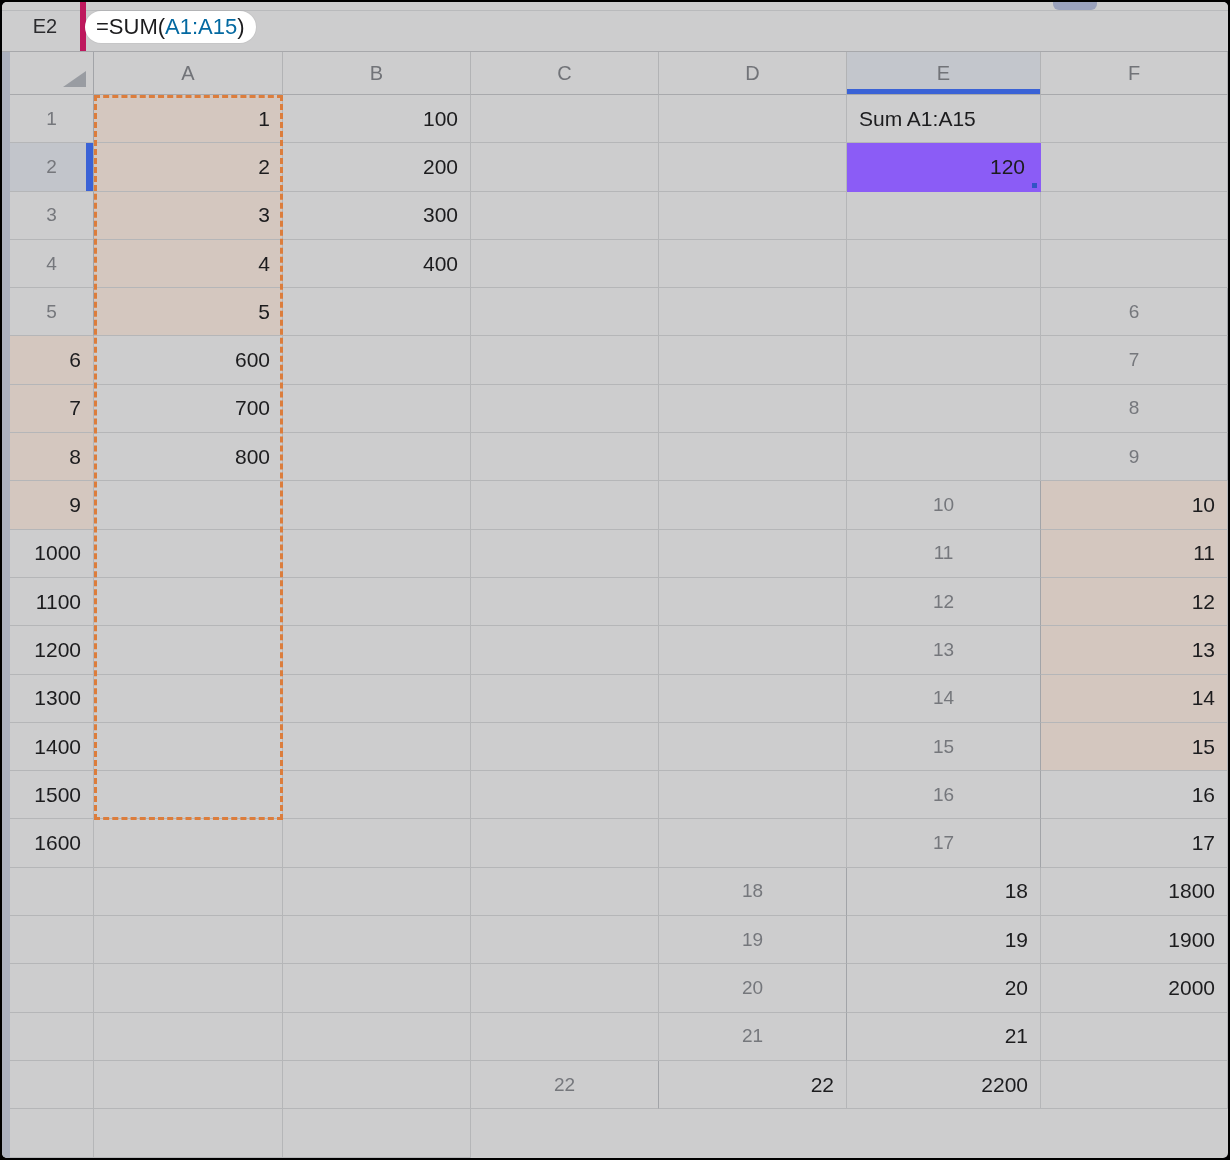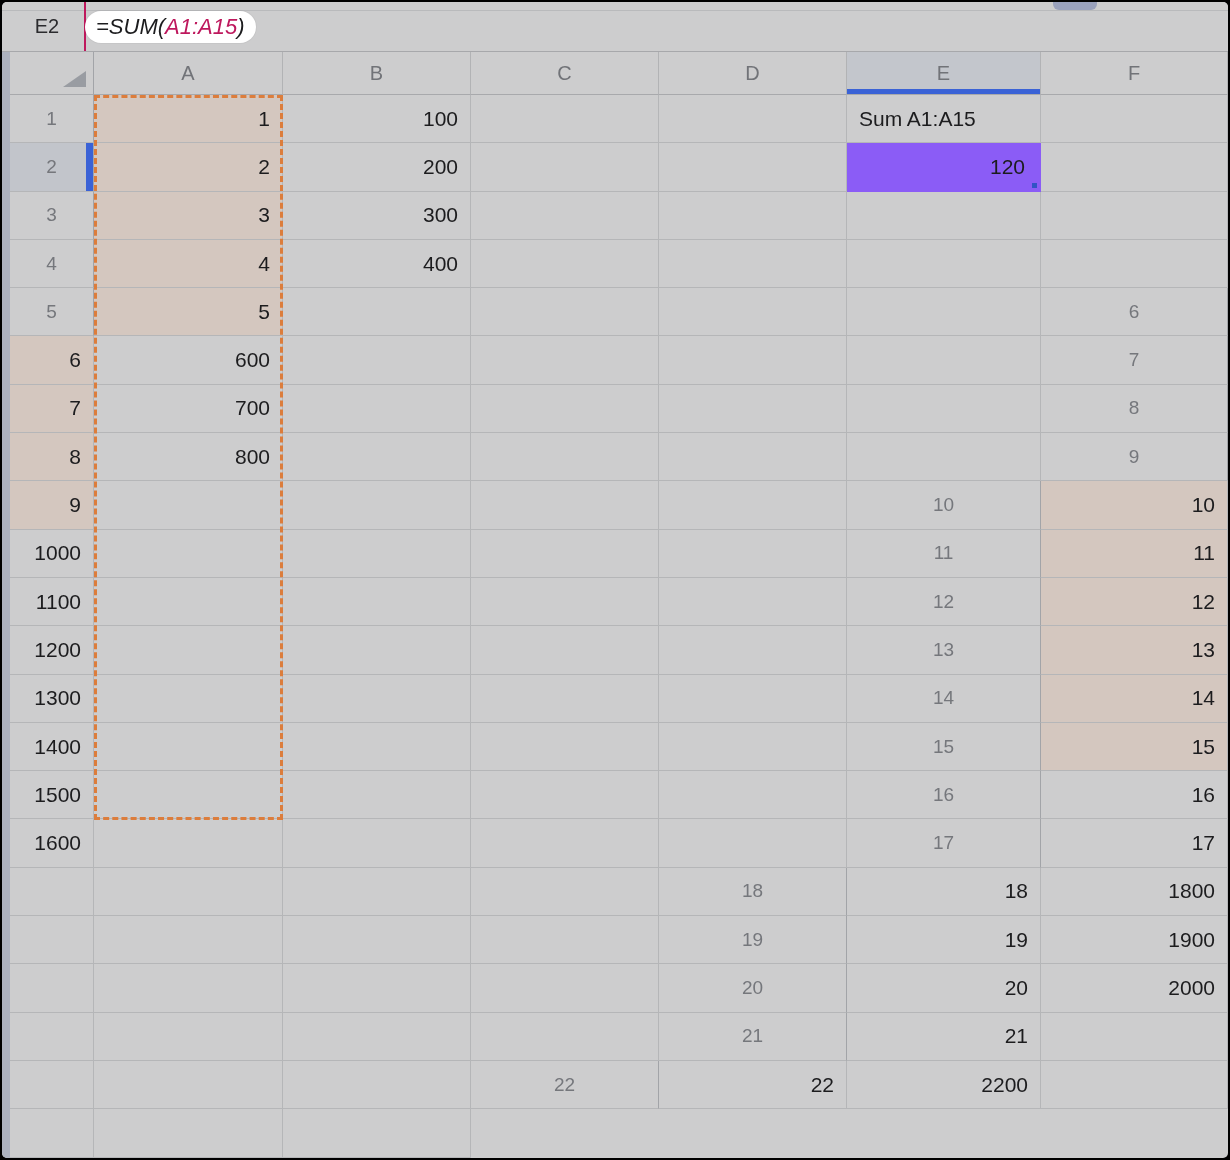--- a/index.html
+++ b/index.html
@@ -11,26 +11,26 @@
 
   
   .formula-bar { position:relative; height:50px; flex:0 0 50px;
     border-bottom:1px solid #a7a8ab; background:#cdcdce; }
   .fb-hairline { position:absolute; top:8px; left:0; right:0; height:1px;
     background:#b9babc; }
   .fb-tab { position:absolute; top:0; left:1051px; width:44px; height:8px;
     background:#99a1bc; border-radius:0 0 6px 6px; }
   .name-box { position:absolute; left:8px; top:0; bottom:0; width:76px;
     display:flex; align-items:center; justify-content:center;
-    border-right:2px solid #be185d; font-size:20px; color:#2b2b2e; }
+    border-right:6px solid #be185d; font-size:20px; color:#2b2b2e; }
   .formula-pill { position:absolute; left:83px; top:50%; transform:translateY(-50%);
     height:32px; background:#fff; border-radius:16px; display:flex;
     align-items:center; padding:0 11px; font-size:22px; color:#1c1c1e;
-    z-index:2; box-shadow:0 0 0 1px rgba(0,0,0,0.03);font-style:italic; }
-  .formula-range { color:#be185d; }
+    z-index:2; box-shadow:0 0 0 1px rgba(0,0,0,0.03); }
+  .formula-range { color:#0369a1; }
 
   
   .main { flex:1; display:flex; overflow:hidden; }
   .left-strip { flex:0 0 8px; background:#adb2bf; }
   .sheet { flex:1; position:relative; overflow:hidden; }
   .grid { display:grid; width:100%;
     grid-template-columns:84px 189px 188px 188px 188px 194px minmax(0,1fr);
     grid-template-rows:43px repeat(22,48.3px); }
 
   

